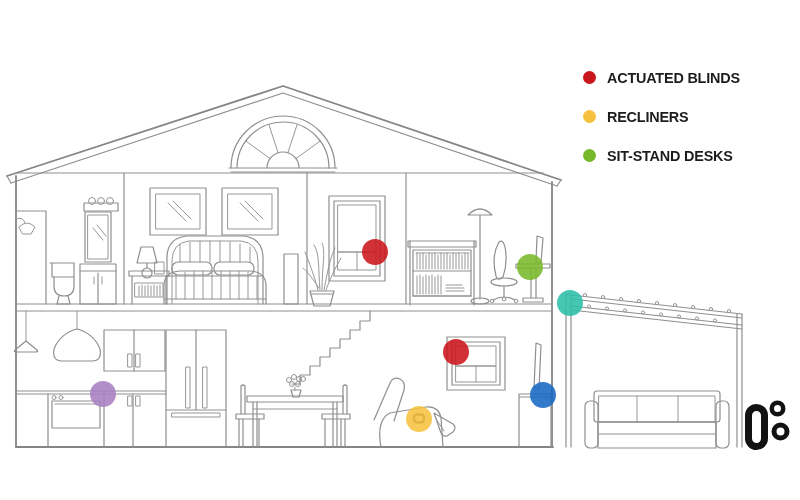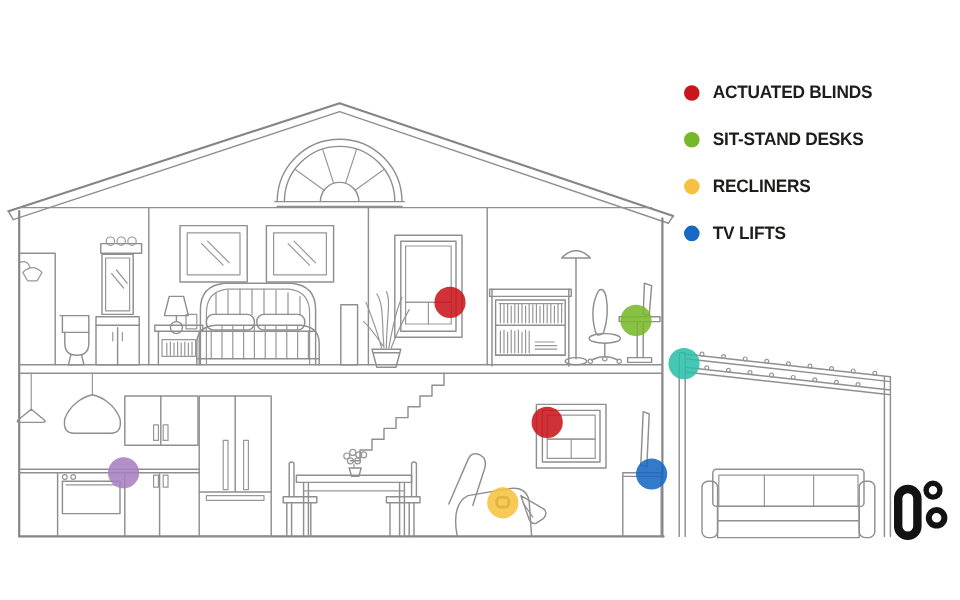--- a/index.html
+++ b/index.html
@@ -3,21 +3,21 @@
 <meta charset="utf-8">
 <style>
   html,body{margin:0;padding:0;background:#fff;width:800px;height:500px;overflow:hidden;
     font-family:"Liberation Sans", sans-serif;}
   .stage{position:relative;width:800px;height:500px;background:#fff;}
   svg{position:absolute;left:0;top:0;}
   .ln{stroke:#8f8f8f;fill:none;stroke-width:1.2;stroke-linejoin:round;stroke-linecap:round;}
   .ln2{stroke:#858585;fill:none;stroke-width:1.8;stroke-linejoin:round;stroke-linecap:round;}
   .thin{stroke:#979797;fill:none;stroke-width:1;stroke-linejoin:round;stroke-linecap:round;}
   .blk{stroke:#121212;fill:none;}
-  .legend{position:absolute;left:570px;top:69px;display:flex;flex-direction:column;gap:23px;}
+  .legend{position:absolute;left:583px;top:69px;display:flex;flex-direction:column;gap:23px;}
   .legend-item{display:flex;align-items:center;height:16px;}
   .legend-dot{width:13px;height:13px;border-radius:50%;flex:0 0 13px;}
   .legend-label{margin-left:11px;font-size:15px;font-weight:700;color:#1d1d1b;
     letter-spacing:-0.2px;white-space:nowrap;transform:scaleX(.96);transform-origin:left center;}
 </style>
 </head>
 <body>
 
 <div class="stage">
 
@@ -286,26 +286,22 @@
         <circle cx="419" cy="419" r="13" fill="#f6c13f" fill-opacity="0.88"></circle>
       </g>
 </svg>
 
 <div class="legend" id="legend">
       <div class="legend-item">
         <span class="legend-dot" style="background: rgb(201, 22, 29);"></span>
         <span class="legend-label">ACTUATED BLINDS</span>
       </div>
       <div class="legend-item">
-        <span class="legend-dot" style="background: rgb(119, 184, 42);"></span>
-        <span class="legend-label">SIT-STAND DESKS</span>
-      </div>
-      <div class="legend-item">
         <span class="legend-dot" style="background: rgb(246, 193, 63);"></span>
         <span class="legend-label">RECLINERS</span>
       </div>
       <div class="legend-item">
-        <span class="legend-dot" style="background: rgb(23, 104, 196);"></span>
-        <span class="legend-label">TV LIFTS</span>
+        <span class="legend-dot" style="background: rgb(119, 184, 42);"></span>
+        <span class="legend-label">SIT-STAND DESKS</span>
       </div>
     </div>
 
 </div>
 
 </body></html>

